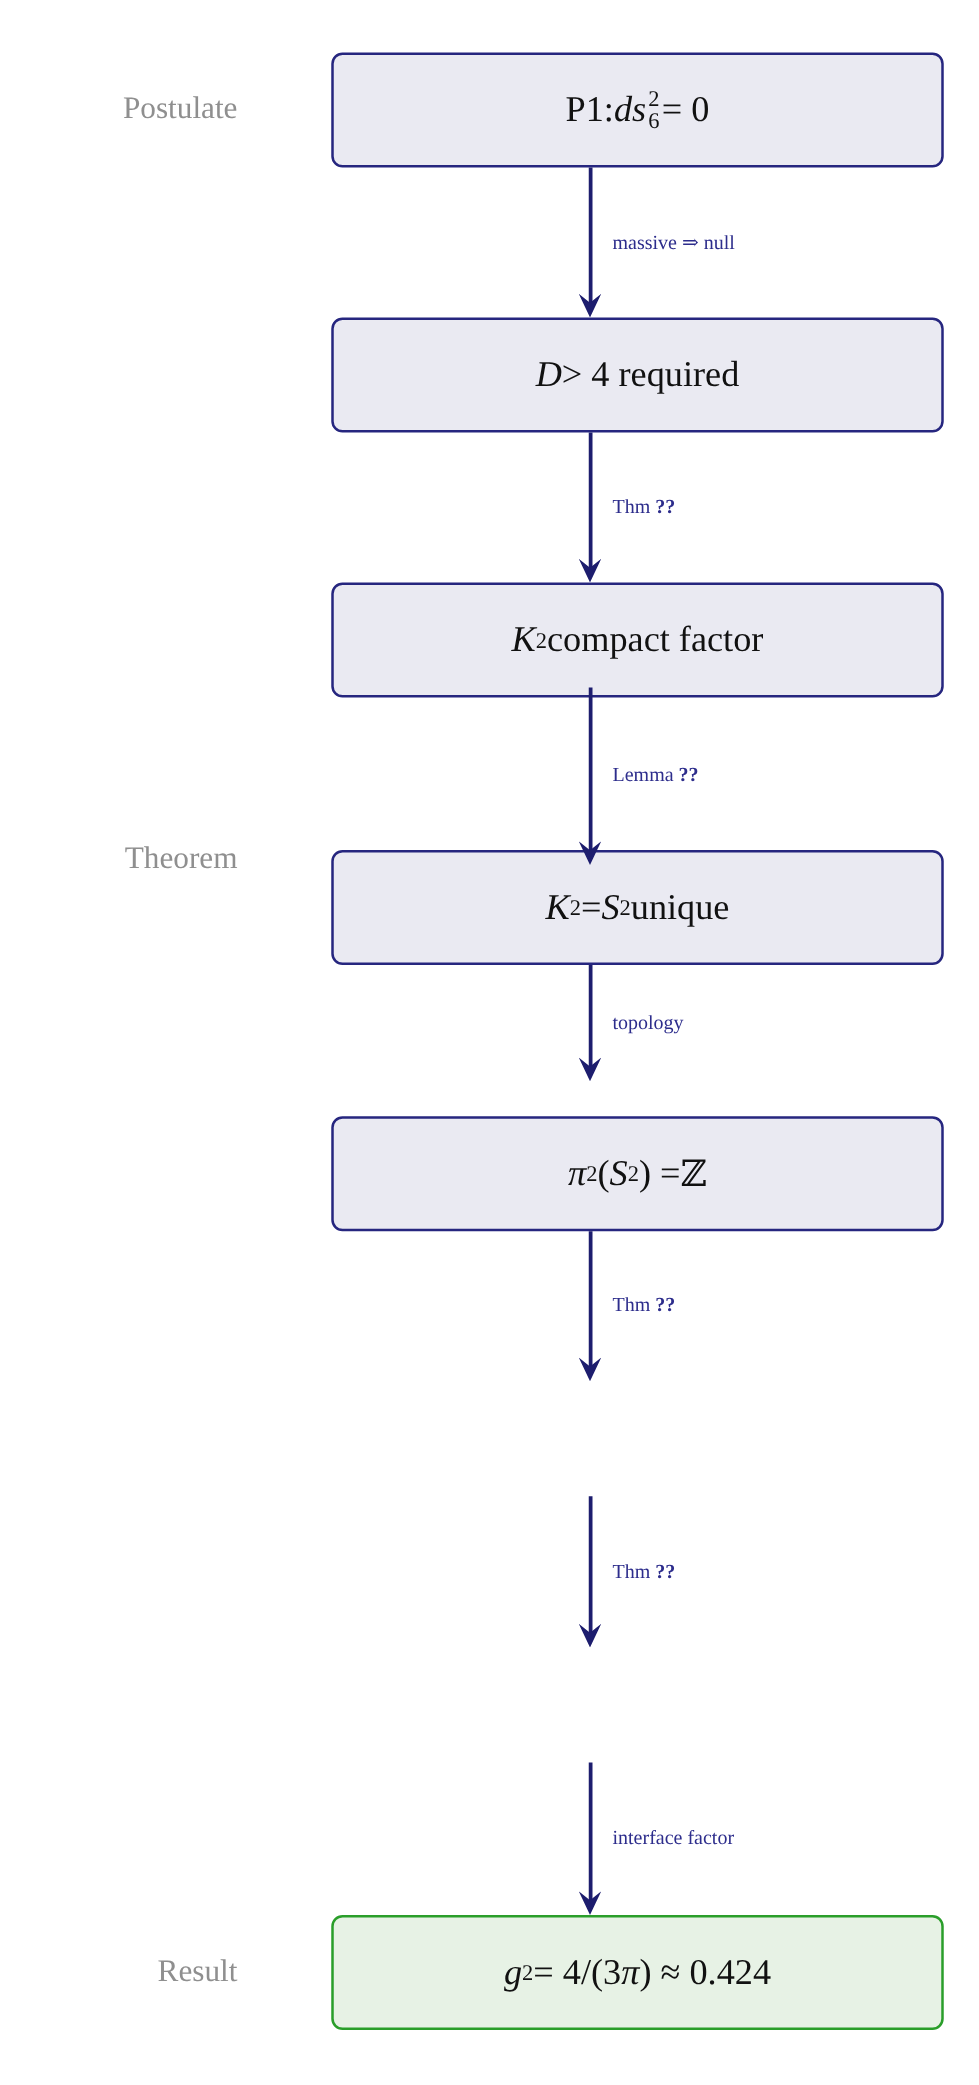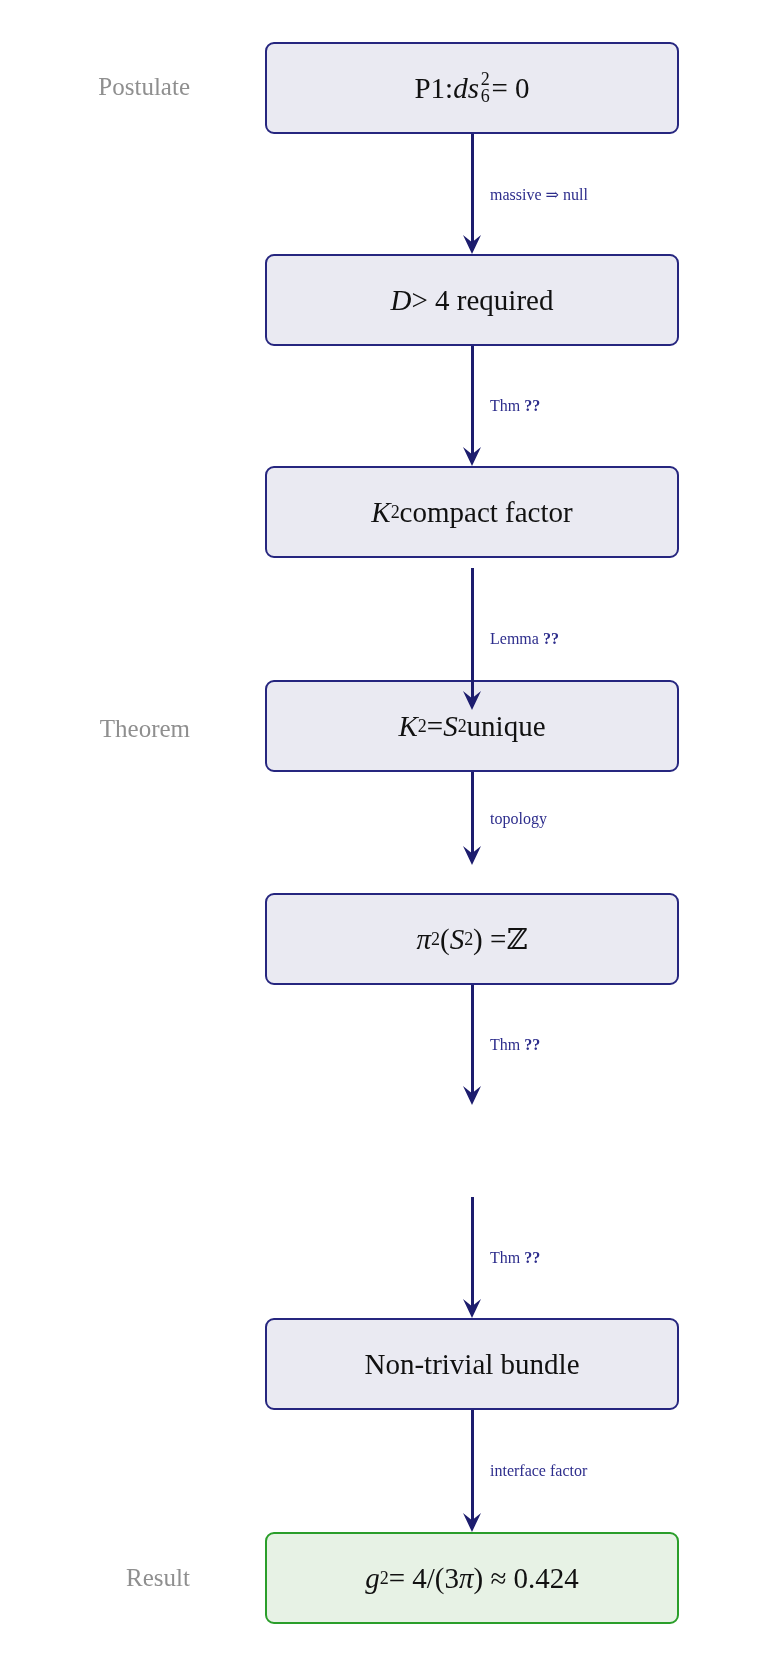--- a/index.html
+++ b/index.html
@@ -6,21 +6,21 @@
   #canvas{
     position:relative;
     width:783px;height:1668px;
     background:#ffffff;
     font-family:"Liberation Serif","DejaVu Serif",serif;
     overflow:hidden;
   }
   
   .node{
     position:absolute;
-    left:265px;width:414px;height:92px;
+    left:265px;width:490px;height:92px;
     box-sizing:border-box;
     background:var(--box-fill);
     border:2px solid var(--box-border);
     border-radius:9px;
     display:flex;align-items:center;justify-content:center;
     font-size:29px;color:var(--node-text);
     white-space:nowrap;
   }
   .node.result{
     background:var(--result-fill);
@@ -35,21 +35,21 @@
     display:inline-flex;flex-direction:column;align-items:flex-start;
     vertical-align:-0.42em;margin:0 0.06em;
   }
   .vstack sup,.vstack sub{
     font-size:0.62em;line-height:0.95;vertical-align:baseline;
   }
   .bb{font-family:"DejaVu Serif","DejaVu Sans",serif;}
   
   .connector{position:absolute;left:460px;width:24px;}
   .c0{top:134px;height:120px}.c1{top:346px;height:120px}
-  .c2{top:568px;height:142px}.c3{top:772px;height:93px}
+  .c2{top:550px;height:142px}.c3{top:772px;height:93px}
   .c4{top:985px;height:120px}.c5{top:1197px;height:121px}
   .c6{top:1410px;height:122px}
   .arrow-line{
     position:absolute;left:10.5px;top:0;bottom:11px;width:3px;
     background:var(--arrow);
   }
   .arrow-head{
     position:absolute;bottom:0;left:3px;width:18px;height:19px;
     background:var(--arrow);
     clip-path:polygon(50% 100%, 0 0, 50% 38%, 100% 0);
@@ -62,40 +62,39 @@
   }
   .edge-label b{font-weight:bold;}
   
   .side{
     position:absolute;left:30px;width:160px;
     text-align:right;
     font-size:25px;line-height:1.2;color:var(--side-label);
     white-space:nowrap;
     font-family:Liberation Serif, serif;
   }
-  .s0{top:72px}.s1{top:714px}.s2{top:1563px}
+  .s0{top:72px}.s1{top:672px}.s2{top:1563px}
 </style>
 </head>
 <body>
 
 <div id="canvas">
 
   <div class="side s0">Postulate</div>
   <div class="side s1">Theorem</div>
   <div class="side s2">Result</div>
 
   <div class="node n0">P1: <i>ds</i><span class="vstack">
         <sup>2</sup>
         <sub>6</sub>
       </span> = 0</div>
   <div class="node n1"><i>D</i> &gt; 4 required</div>
   <div class="node n2"><i>K</i><sup>2</sup> compact factor</div>
   <div class="node n3"><i>K</i><sup>2</sup> = <i>S</i><sup>2</sup> unique</div>
   <div class="node n4"><i>π</i><sub>2</sub>(<i>S</i><sup>2</sup>) = <span class="bb">ℤ</span></div>
-  <div class="node n6">Non-trivial bundle</div>
   <div class="node n7 result"><i>g</i><sup>2</sup> = 4/(3<i>π</i>) ≈ 0.424</div>
 
   <div class="connector c0">
     <div class="arrow-line"></div>
     <div class="arrow-head"></div>
     <span class="edge-label">massive ⇒ null</span>
   </div>
   <div class="connector c1">
     <div class="arrow-line"></div>
     <div class="arrow-head"></div>

